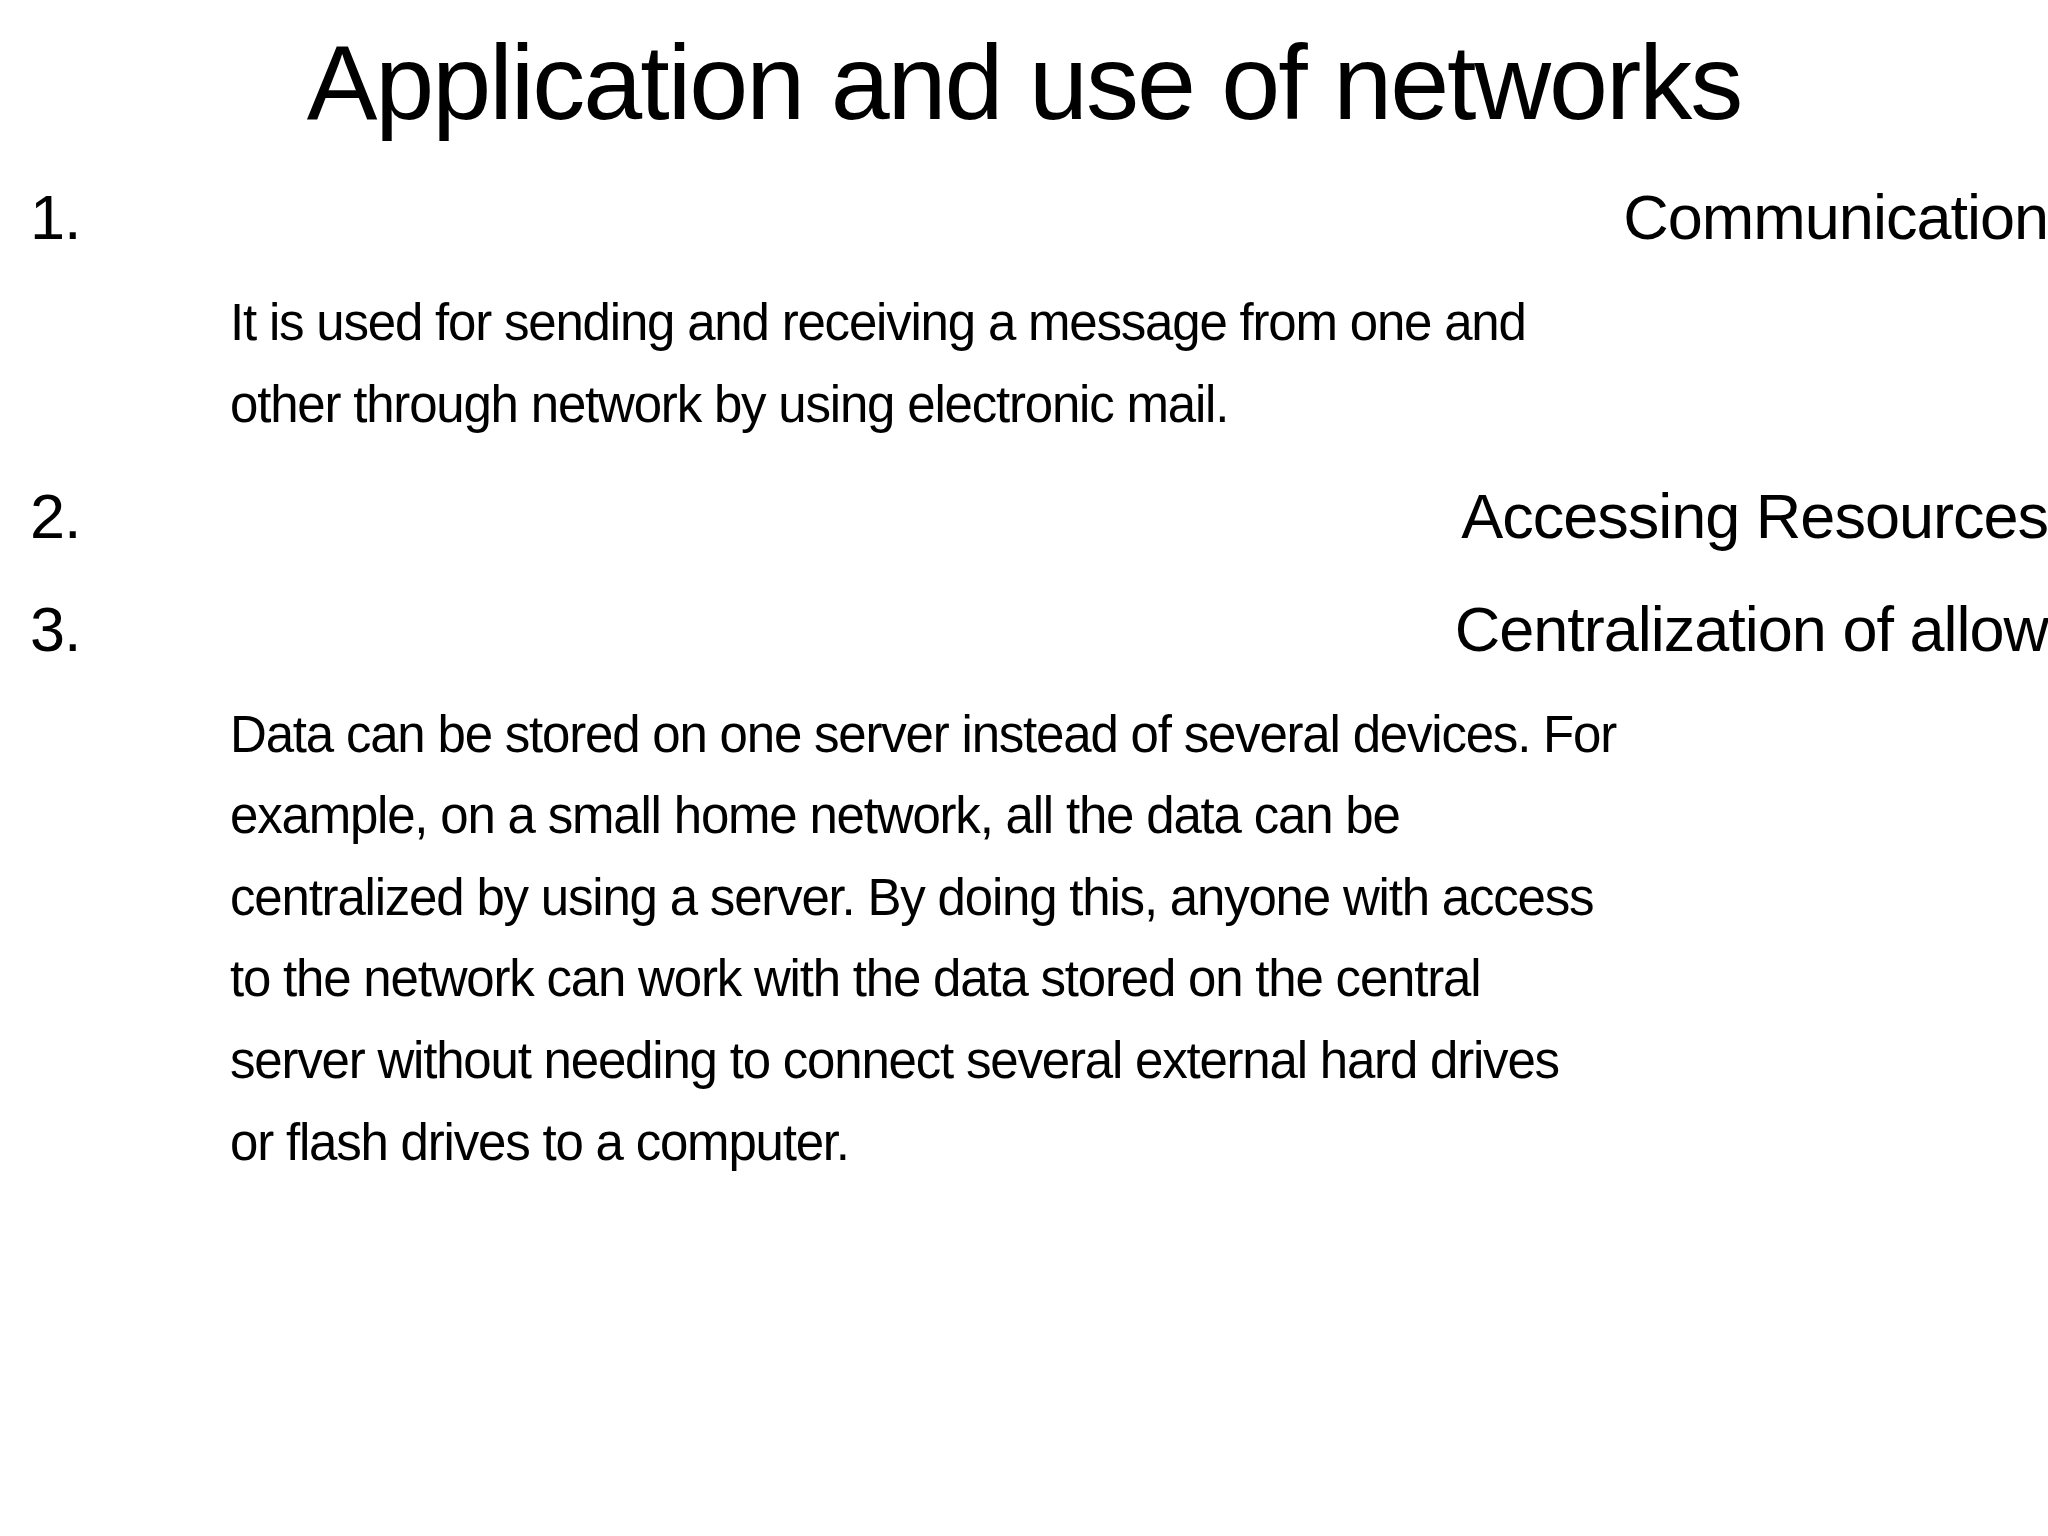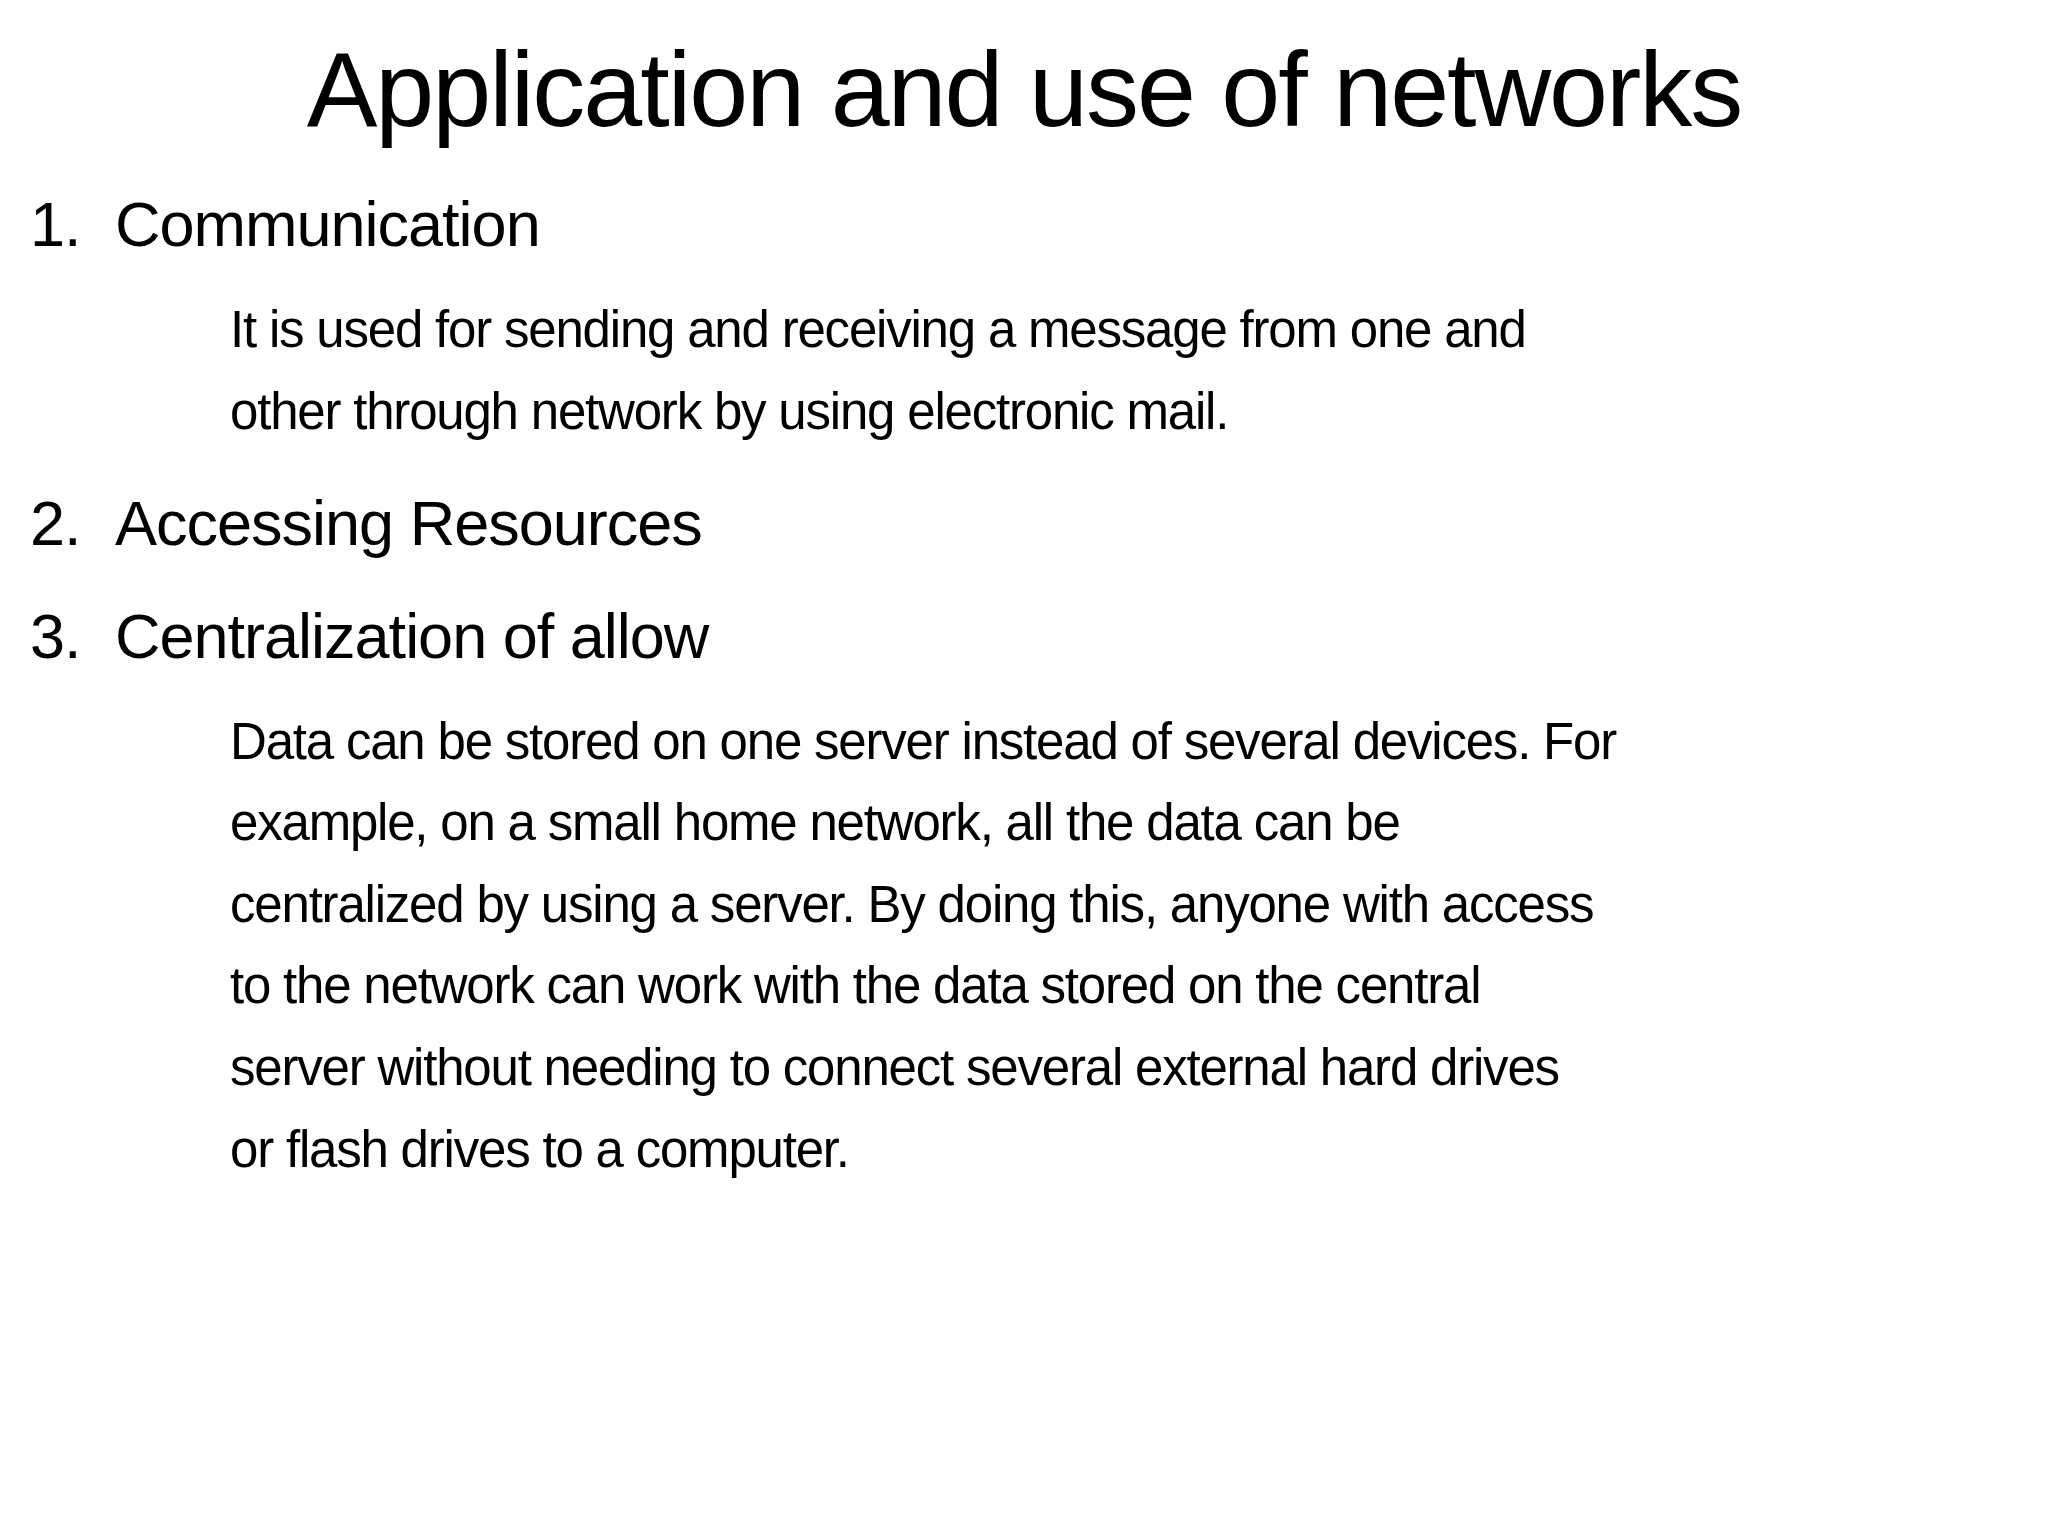--- a/index.html
+++ b/index.html
@@ -7,21 +7,21 @@
     background: #ffffff;
     font-family: "Liberation Sans", sans-serif;
     color: #000000;
   }
   .slide {
     position: relative;
     width: 2048px;
     height: 1536px;
     background: #ffffff;
     overflow: hidden;
-    padding-top: 25px;
+    padding-top: 18px;
   }
   .slide-title {
     text-align: center;
     font-size: 106px;
     line-height: 1.22;
     font-weight: 400;
     letter-spacing: -2px;
     white-space: nowrap;
   }
   .items {
@@ -34,20 +34,21 @@
     font-size: 63px;
     line-height: 1.35;
     letter-spacing: -1px;
   }
   .item-number {
     flex: 0 0 115px;
     padding-left: 30px;
   }
   .item-heading {
     flex: 1 1 auto;
+    text-align: right;
   }
   .item-body {
     margin-left: 230px;
     margin-right: 30px;
     margin-top: 22px;
     font-size: 51px;
     line-height: 1.6;
     letter-spacing: -1.2px;
     white-space: pre-line;
   }

